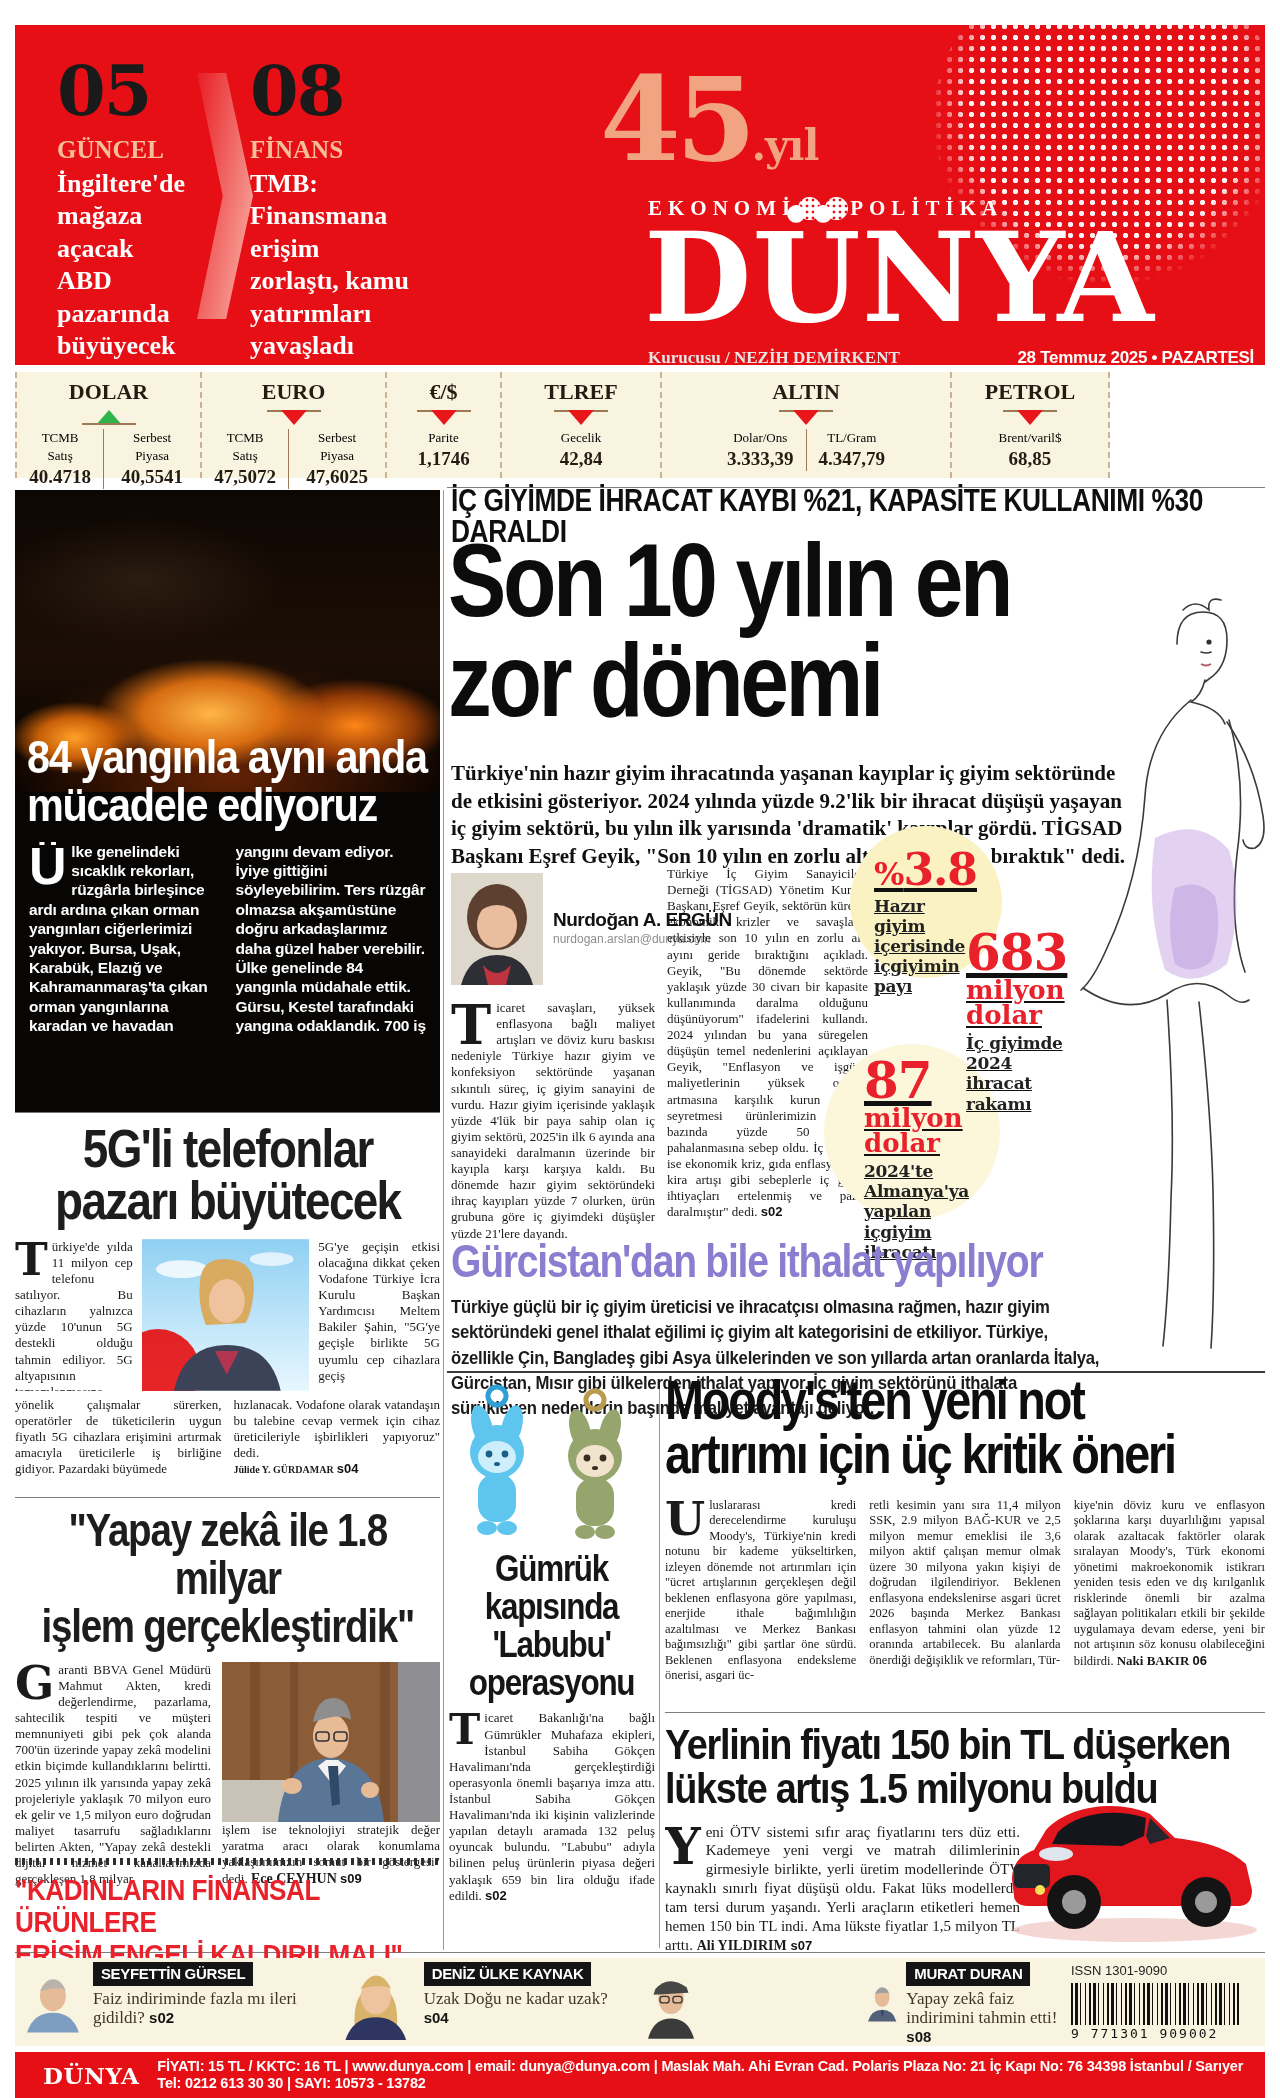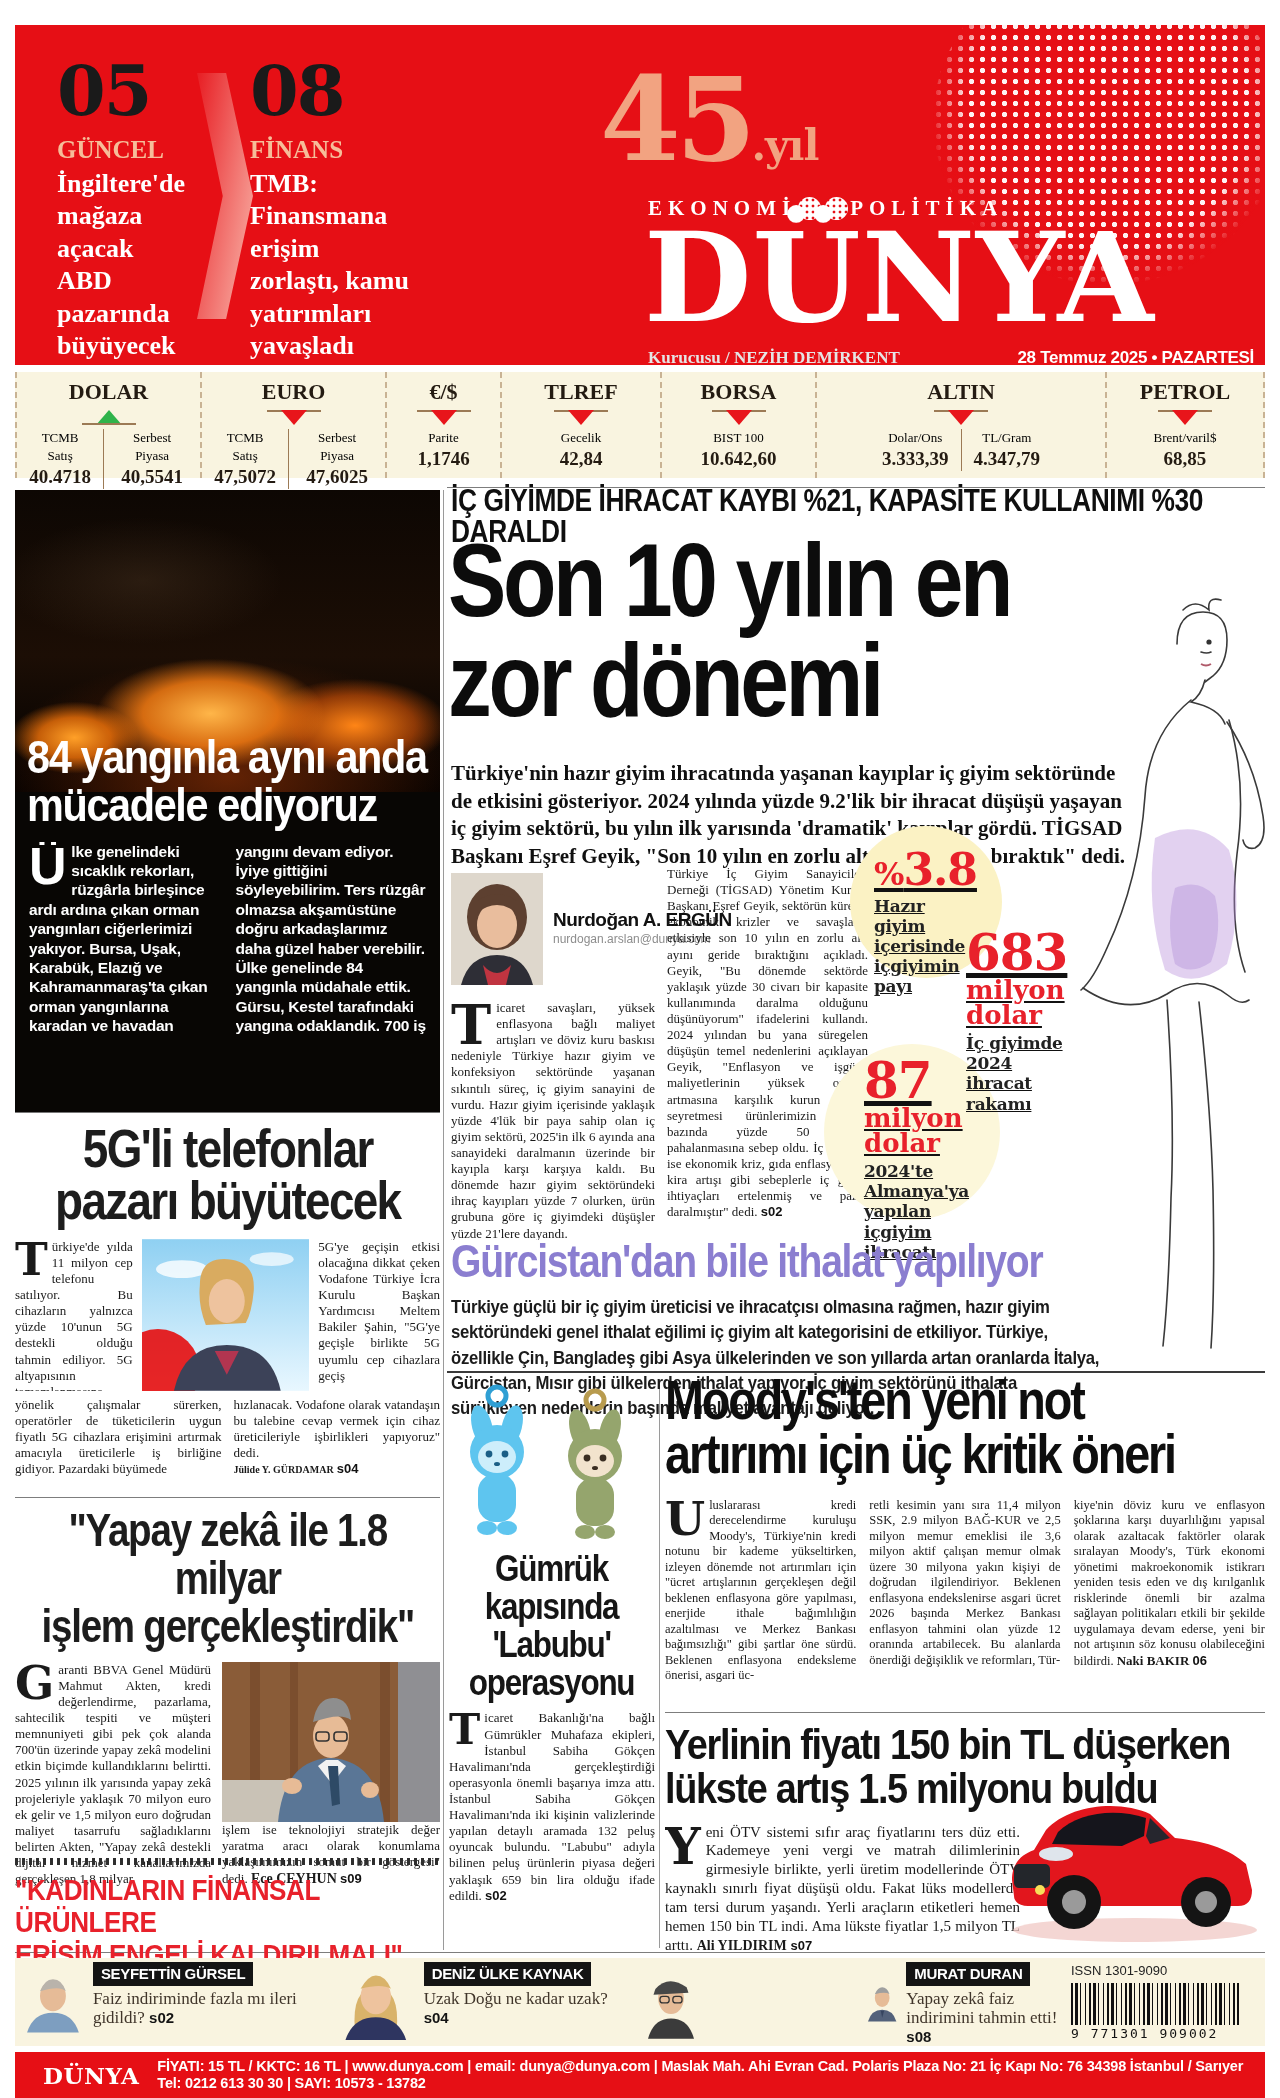--- a/index.html
+++ b/index.html
@@ -250,33 +250,20 @@
     <div class="mcell" style="width:160px">
       <div class="m-name">TLREF</div>
       <div class="ind down">
           <i class="tri"></i>
           <i class="bar"></i>
         </div>
       <div class="m-items">
           <div class="m-item">
             <div class="m-label">Gecelik</div>
             <div class="m-value">42,84</div>
-          </div>
-        </div>
-    </div>
-    <div class="mcell" style="width:155px">
-      <div class="m-name">BORSA</div>
-      <div class="ind down">
-          <i class="tri"></i>
-          <i class="bar"></i>
-        </div>
-      <div class="m-items">
-          <div class="m-item">
-            <div class="m-label">BIST 100</div>
-            <div class="m-value">10.642,60</div>
           </div>
         </div>
     </div>
     <div class="mcell" style="width:290px">
       <div class="m-name">ALTIN</div>
       <div class="ind down">
           <i class="tri"></i>
           <i class="bar"></i>
         </div>
       <div class="m-items">

